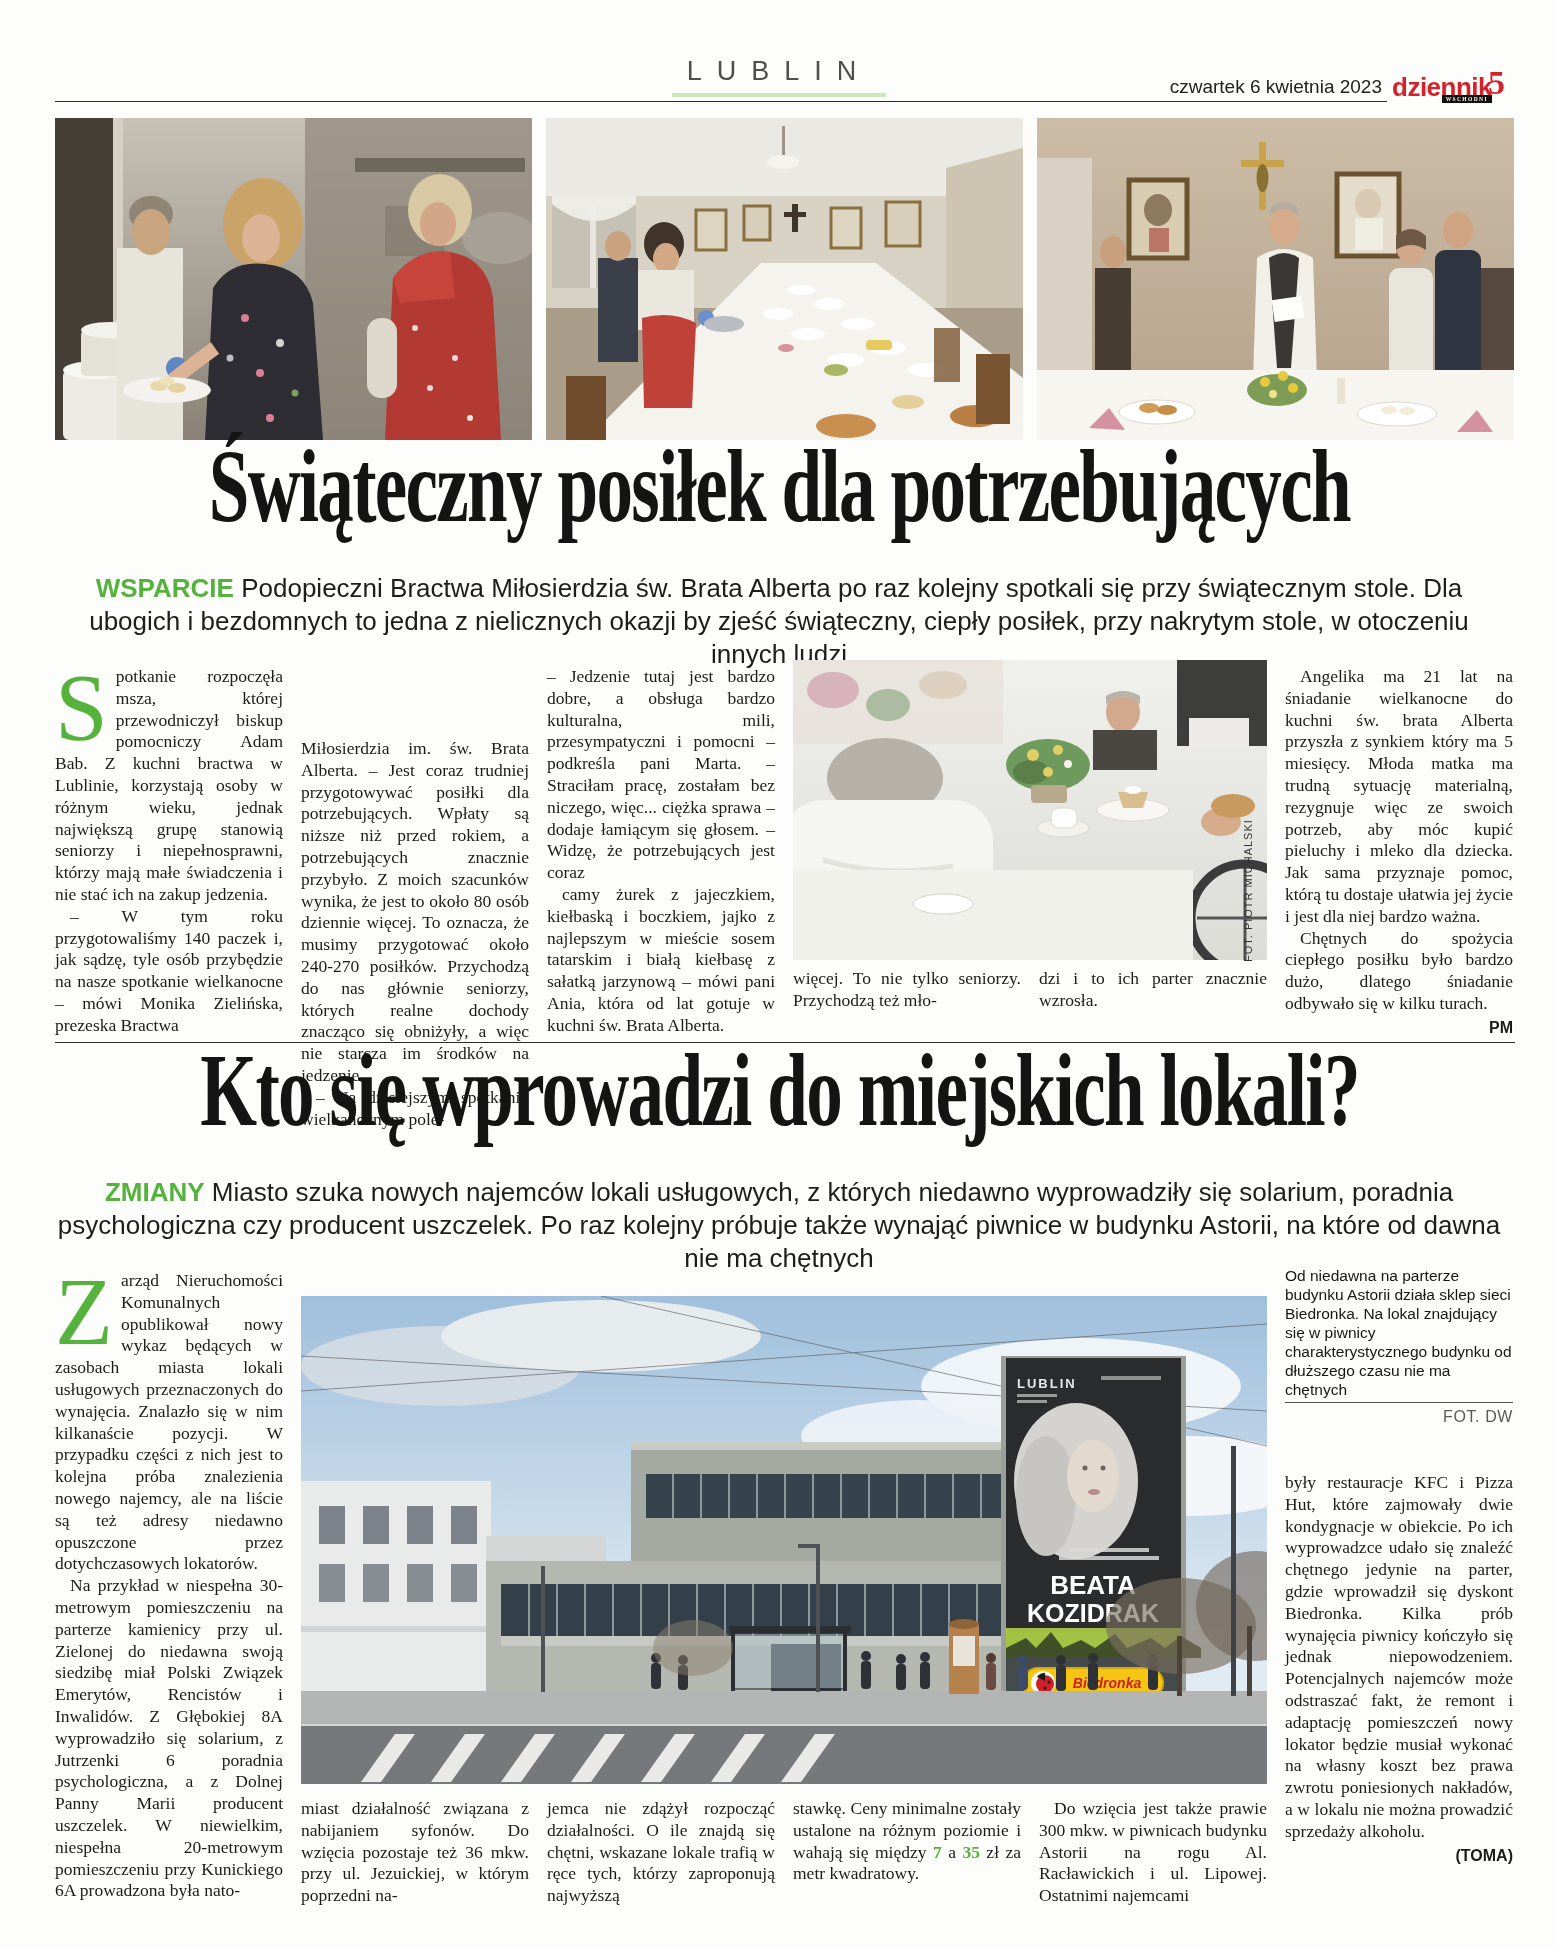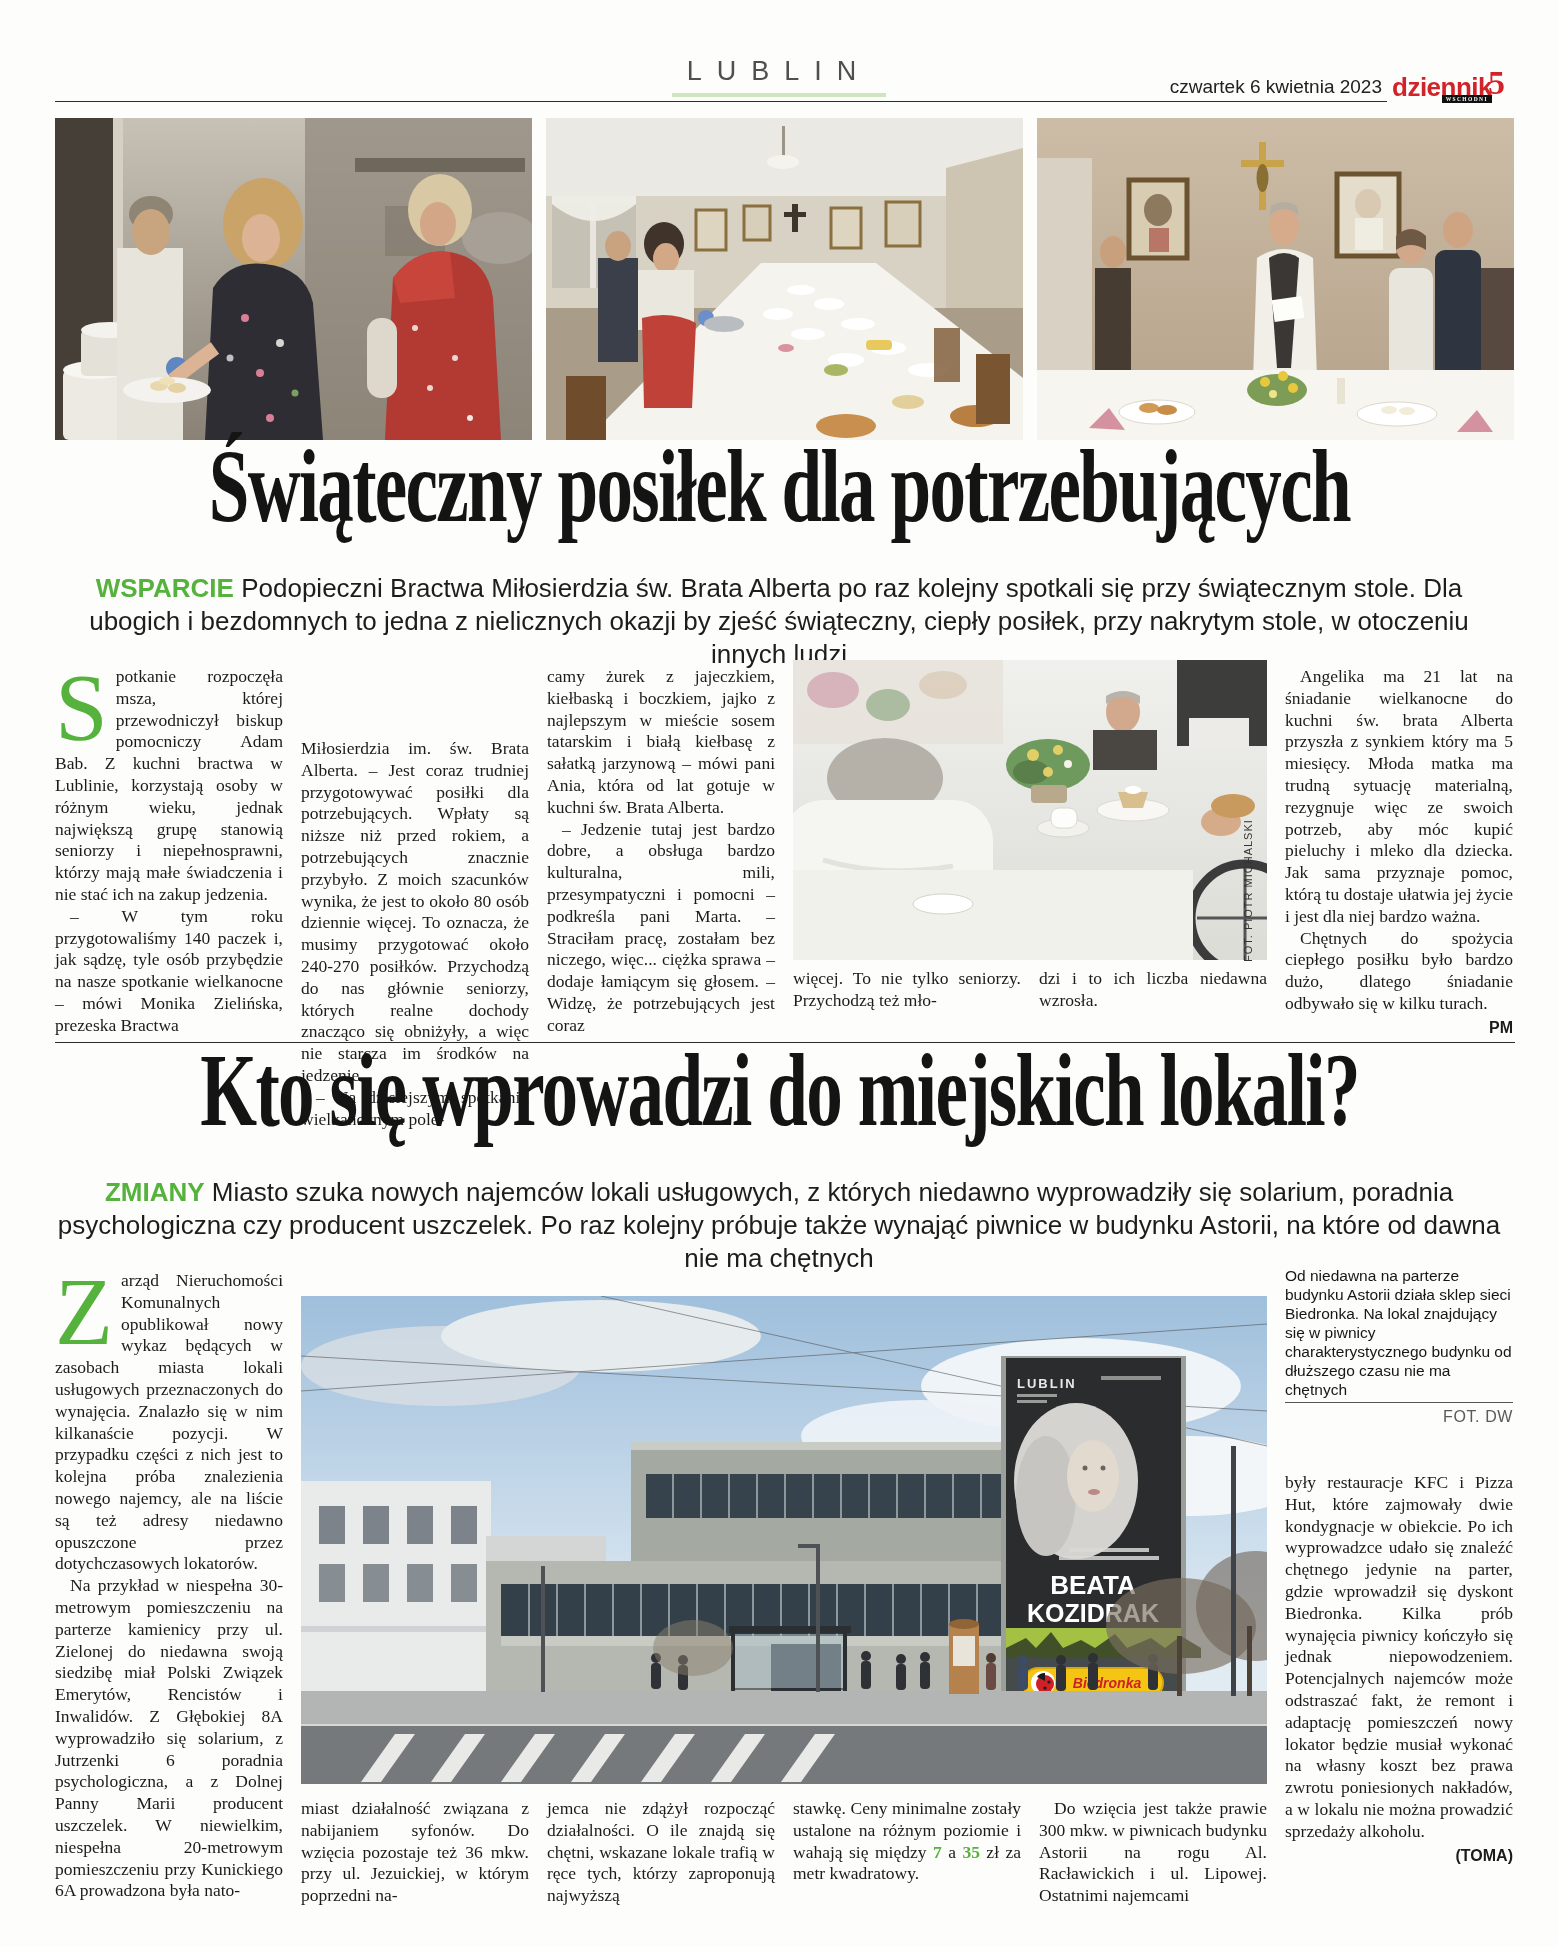--- a/index.html
+++ b/index.html
@@ -269,22 +269,22 @@
   <div class="abs bodytext" style="left:55px;top:666px;width:228px;height:372px;">
     <span class="dropcap">S</span>
     <p>potkanie rozpoczęła msza, której przewodniczył biskup pomocniczy Adam Bab. Z kuchni bractwa w Lublinie, korzystają osoby w różnym wieku, jednak największą grupę stanowią seniorzy i niepełnosprawni, którzy mają małe świadczenia i nie stać ich na zakup jedzenia.</p>
     <p>– W tym roku przygotowaliśmy 140 paczek i, jak sądzę, tyle osób przybędzie na nasze spotkanie wielkanocne – mówi Monika Zielińska, prezeska Bractwa</p>
   </div>
   <div class="abs bodytext" style="left:301px;top:698px;width:228px;height:372px;margin-top:40px;">
     <p>Miłosierdzia im. św. Brata Alberta. – Jest coraz trudniej przygotowywać posiłki dla potrzebujących. Wpłaty są niższe niż przed rokiem, a potrzebujących znacznie przybyło. Z moich szacunków wynika, że jest to około 80 osób dziennie więcej. To oznacza, że musimy przygotować około 240-270 posiłków. Przychodzą do nas głównie seniorzy, których realne dochody znacząco się obniżyły, a więc nie starcza im środków na jedzenie.</p>
     <p>– Na dzisiejszym spotkaniu wielkanocnym pole-</p>
   </div>
   <div class="abs bodytext" style="left:547px;top:666px;width:228px;height:372px;">
+    <p>– Jedzenie tutaj jest bardzo dobre, a obsługa bardzo kulturalna, mili, przesympatyczni i pomocni – podkreśla pani Marta. – Straciłam pracę, zostałam bez niczego, więc... ciężka sprawa – dodaje łamiącym się głosem. – Widzę, że potrzebujących jest coraz</p>
     <p>camy żurek z jajeczkiem, kiełbaską i boczkiem, jajko z najlepszym w mieście sosem tatarskim i białą kiełbasę z sałatką jarzynową – mówi pani Ania, która od lat gotuje w kuchni św. Brata Alberta.</p>
-    <p>– Jedzenie tutaj jest bardzo dobre, a obsługa bardzo kulturalna, mili, przesympatyczni i pomocni – podkreśla pani Marta. – Straciłam pracę, zostałam bez niczego, więc... ciężka sprawa – dodaje łamiącym się głosem. – Widzę, że potrzebujących jest coraz</p>
   </div>
 
   <div class="photo" style="left:793px;top:660px;width:474px;height:300px;">
     <svg viewBox="0 0 474 300" width="474" height="300">
       <defs>
           <linearGradient id="p4bg" x1="0" y1="0" x2="0" y2="1">
         <stop offset="0" stop-color="#f0f0ed"></stop>
             <stop offset="1" stop-color="#dcdcd7"></stop>
           </linearGradient>
         </defs>
@@ -339,21 +339,21 @@
       <rect x="0" y="210" width="400" height="90" fill="#f1f1ec"></rect>
       <ellipse cx="150" cy="244" rx="30" ry="10" fill="#ffffff" stroke="#d4d4cc"></ellipse>
     </svg>
   </div>
   <div class="vcredit" style="left:1254px;top:950px;">FOT. PIOTR MICHALSKI</div>
 
   <div class="abs bodytext" style="left:793px;top:968px;width:228px;">
     <p>więcej. To nie tylko seniorzy. Przychodzą też mło-</p>
   </div>
   <div class="abs bodytext" style="left:1039px;top:968px;width:228px;">
-    <p>dzi i to ich liczba niedawna wzrosła.</p>
+    <p>dzi i to ich parter znacznie wzrosła.</p>
   </div>
 
   <div class="abs bodytext" style="left:1285px;top:666px;width:228px;height:372px;">
     <p class="indent">Angelika ma 21 lat na śniadanie wielkanocne do kuchni św. brata Alberta przyszła z synkiem który ma 5 miesięcy. Młoda matka ma trudną sytuację materialną, rezygnuje więc ze swoich potrzeb, aby móc kupić pieluchy i mleko dla dziecka. Jak sama przyznaje pomoc, którą tu dostaje ułatwia jej życie i jest dla niej bardzo ważna.</p>
     <p>Chętnych do spożycia ciepłego posiłku było bardzo dużo, dlatego śniadanie odbywało się w kilku turach.</p>
     <div class="sig">PM</div>
   </div>
 
   <div class="rule" style="left:55px;top:1042px;width:1460px;"></div>
 

